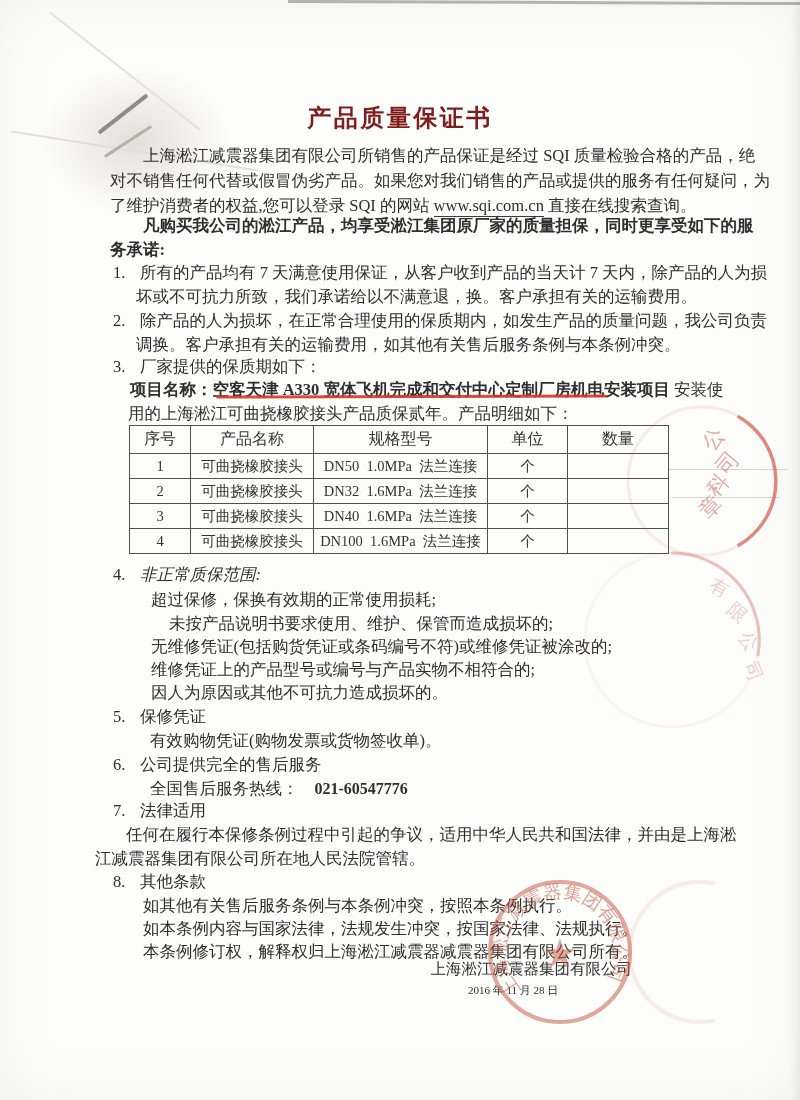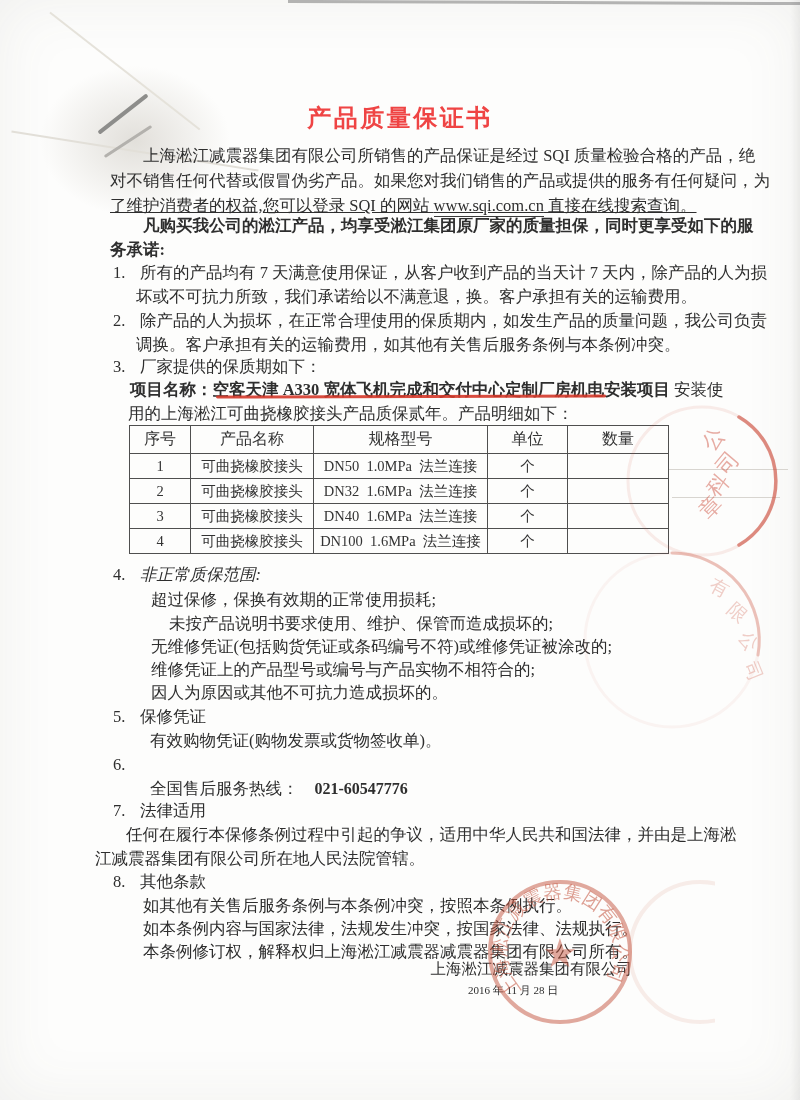--- a/index.html
+++ b/index.html
@@ -3,21 +3,21 @@
 <meta charset="utf-8">
 <style>
   html,body{margin:0;padding:0;}
   body{width:800px;height:1100px;background:#e9e7e2;font-family:"Liberation Serif","DejaVu Serif",serif;}
   #page{position:relative;width:800px;height:1100px;background:#fdfdfc;overflow:hidden;
         box-shadow:inset 0 0 60px rgba(90,85,75,.08);color:#2e2e2e;}
   .ln{position:absolute;font-size:16.5px;line-height:1.25;white-space:nowrap;color:#2e2e2e;}
   .b{font-weight:700;font-family:Liberation Serif, serif;}
   .url{border-bottom:1.4px solid #3a3a3a;padding-bottom:1px;}
   #doc-title{position:absolute;left:0;right:0;top:102px;text-align:center;font-size:24px;
-             font-weight:700;letter-spacing:2.5px;color:#ef4444;}
+             font-weight:700;letter-spacing:2.5px;color:#7f1d1d;}
   
   .redline{position:absolute;left:216px;top:395px;width:390px;height:3.4px;background:#d4382a;
            border-radius:2px;transform:rotate(-0.15deg);opacity:.9;}
   
   #product-table{position:absolute;left:129px;top:425px;border-collapse:collapse;table-layout:fixed;}
   #product-table th,#product-table td{border:1px solid #4f4f4f;text-align:center;vertical-align:middle;
            padding:0;color:#333;overflow:hidden;}
   #product-table th{height:27px;font-size:16px;font-weight:400;}
   #product-table td{height:24px;font-size:14.5px;}
   td.spec{white-space:pre;}
@@ -46,21 +46,21 @@
   <div class="artifact" id="crease-line2"></div>
   <div class="artifact" id="staple-top"></div>
   <div class="artifact" id="staple-bottom"></div>
   <div class="artifact table-ghost" style="left:668px;top:469px;width:120px;"></div>
   <div class="artifact table-ghost" style="left:672px;top:497px;width:108px;"></div>
 
   <div id="doc-title">产品质量保证书</div>
 
   <div class="ln" style="left:143px;top:146px;">上海淞江减震器集团有限公司所销售的产品保证是经过 SQI 质量检验合格的产品，绝</div>
   <div class="ln" style="left:110px;top:171px;">对不销售任何代替或假冒伪劣产品。如果您对我们销售的产品或提供的服务有任何疑问，为</div>
-  <div class="ln" style="left:110px;top:196px;text-decoration:underline;"><span>了维护消费者的权益,您可以登录 SQI 的网站 </span><span class="url">www.sqi.com.cn</span><span> 直接在线搜索查询。</span></div>
+  <div class="ln" style="left:110px;top:196px;"><span>了维护消费者的权益,您可以登录 SQI 的网站 </span><span class="url">www.sqi.com.cn</span><span> 直接在线搜索查询。</span></div>
 
   <div class="ln b" style="left:143px;top:216px;">凡购买我公司的淞江产品，均享受淞江集团原厂家的质量担保，同时更享受如下的服</div>
   <div class="ln b" style="left:110px;top:240px;">务承诺:</div>
 
   <div class="ln" style="left:113px;top:263px;">1.</div>
   <div class="ln" style="left:140px;top:263px;">所有的产品均有 7 天满意使用保证，从客户收到产品的当天计 7 天内，除产品的人为损</div>
   <div class="ln" style="left:136px;top:287px;">坏或不可抗力所致，我们承诺给以不满意退，换。客户承担有关的运输费用。</div>
 
   <div class="ln" style="left:113px;top:311px;">2.</div>
   <div class="ln" style="left:140px;top:311px;">除产品的人为损坏，在正常合理使用的保质期内，如发生产品的质量问题，我公司负责</div>
@@ -126,20 +126,21 @@
   <div class="ln" style="left:169px;top:614px;">未按产品说明书要求使用、维护、保管而造成损坏的;</div>
   <div class="ln" style="left:151px;top:637px;">无维修凭证(包括购货凭证或条码编号不符)或维修凭证被涂改的;</div>
   <div class="ln" style="left:151px;top:660px;">维修凭证上的产品型号或编号与产品实物不相符合的;</div>
   <div class="ln" style="left:151px;top:683px;">因人为原因或其他不可抗力造成损坏的。</div>
 
   <div class="ln" style="left:113px;top:707px;">5.</div>
   <div class="ln" style="left:140px;top:707px;">保修凭证</div>
   <div class="ln" style="left:150px;top:731px;">有效购物凭证(购物发票或货物签收单)。</div>
 
   <div class="ln" style="left:113px;top:755px;">6.</div>
+  <div class="ln" style="left:140px;top:755px;">公司提供完全的售后服务</div>
   <div class="ln" style="left:150px;top:779px;"><span>全国售后服务热线：</span><span class="b" style="margin-left:16px;font-size:16px;">021-60547776</span></div>
 
   <div class="ln" style="left:113px;top:801px;">7.</div>
   <div class="ln" style="left:140px;top:801px;">法律适用</div>
   <div class="ln" style="left:126px;top:825px;">任何在履行本保修条例过程中引起的争议，适用中华人民共和国法律，并由是上海淞</div>
   <div class="ln" style="left:95px;top:849px;">江减震器集团有限公司所在地人民法院管辖。</div>
 
   <div class="ln" style="left:113px;top:872px;">8.</div>
   <div class="ln" style="left:140px;top:872px;">其他条款</div>
   <div class="ln" style="left:143px;top:896px;">如其他有关售后服务条例与本条例冲突，按照本条例执行。</div>

